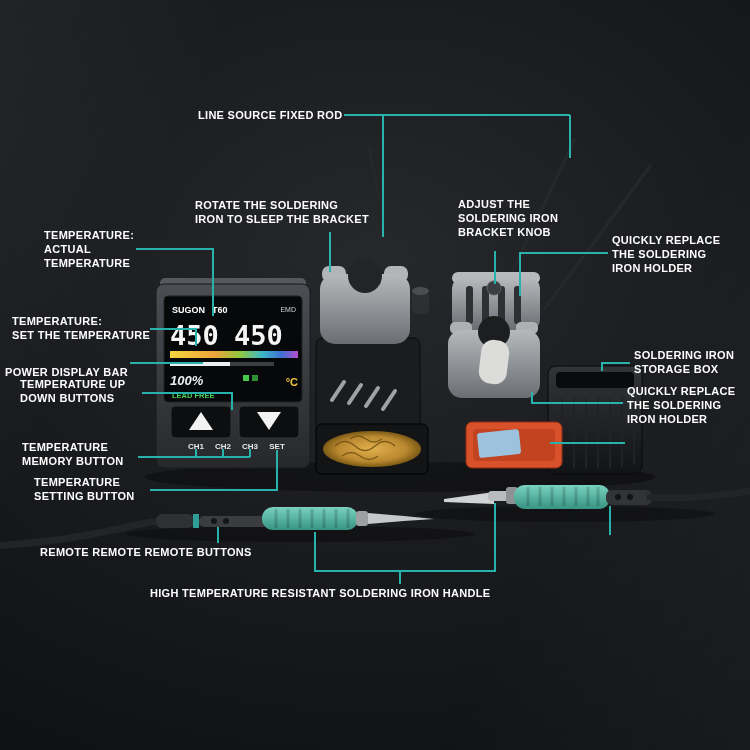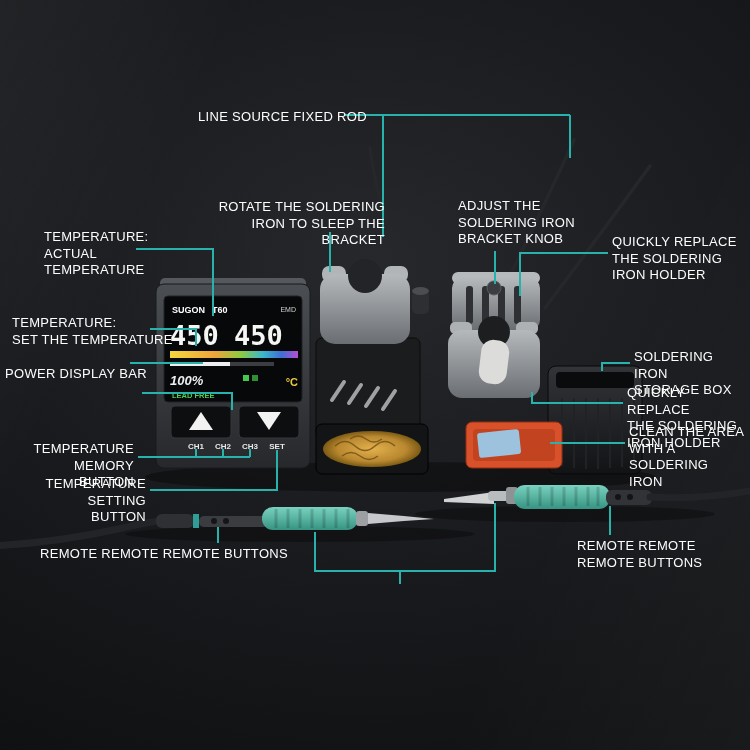--- a/index.html
+++ b/index.html
@@ -10,24 +10,24 @@
   }
   .stage::before{
     content:"";position:absolute;inset:0;z-index:0;pointer-events:none;
     background:linear-gradient(115deg, rgba(255,255,255,.05) 0%, rgba(255,255,255,0) 22%, rgba(255,255,255,0) 72%, rgba(255,255,255,.04) 100%);
   }
   svg.layer{position:absolute;left:0;top:0;}
   .art{z-index:1;}
   .leads{z-index:2;}
   .leads path{stroke:var(--accent,#27b3ac);stroke-width:2;fill:none;}
   .ann{
-    position:absolute;z-index:3;color:#fdfdfd;font-weight:normal;font-size:13px;
+    position:absolute;z-index:3;color:#fdfdfd;font-weight:bold;font-size:11px;
     line-height:1.27;letter-spacing:.3px;white-space:pre-line;text-transform:uppercase;
   }
-  .ann.center{text-align:right;}
+  .ann.center{text-align:left;}
 </style>
 </head>
 <body>
 
 <div class="stage">
 
   <svg class="layer art" width="750" height="750" viewBox="0 0 750 750">
     <defs>
       <linearGradient id="gBody" x1="0" y1="0" x2="0" y2="1">
           <stop offset="0" stop-color="#4b4e53"></stop>
@@ -217,29 +217,27 @@
 BRACKET KNOB</div>
   <div class="ann" style="left:612px;top:234px">QUICKLY REPLACE
 THE SOLDERING
 IRON HOLDER</div>
   <div class="ann" style="left:44px;top:229px">TEMPERATURE:
 ACTUAL
 TEMPERATURE</div>
   <div class="ann" style="left:12px;top:315px">TEMPERATURE:
 SET THE TEMPERATURE</div>
   <div class="ann" style="left:5px;top:366px">POWER DISPLAY BAR</div>
+  <div class="ann center" style="left:20px;top:378px;width:120px">TEMPERATURE UP
+DOWN BUTTONS</div>
   <div class="ann" style="left:634px;top:349px">SOLDERING IRON
 STORAGE BOX</div>
   <div class="ann" style="left:627px;top:385px">QUICKLY REPLACE
 THE SOLDERING
 IRON HOLDER</div>
-  <div class="ann" style="left:629px;top:424px">CLEAN THE AREA
-WITH A SOLDERING
-IRON</div>
   <div class="ann center" style="left:22px;top:441px;width:112px">TEMPERATURE
 MEMORY BUTTON</div>
   <div class="ann center" style="left:34px;top:476px;width:112px">TEMPERATURE
 SETTING BUTTON</div>
   <div class="ann" style="left:40px;top:546px">REMOTE REMOTE REMOTE BUTTONS</div>
-  <div class="ann" style="left:577px;top:538px">REMOTE REMOTE
-REMOTE BUTTONS</div>
+  <div class="ann center" style="left:150px;top:587px;width:500px">HIGH TEMPERATURE RESISTANT SOLDERING IRON HANDLE</div>
 
 </div>
 
 </body></html>

